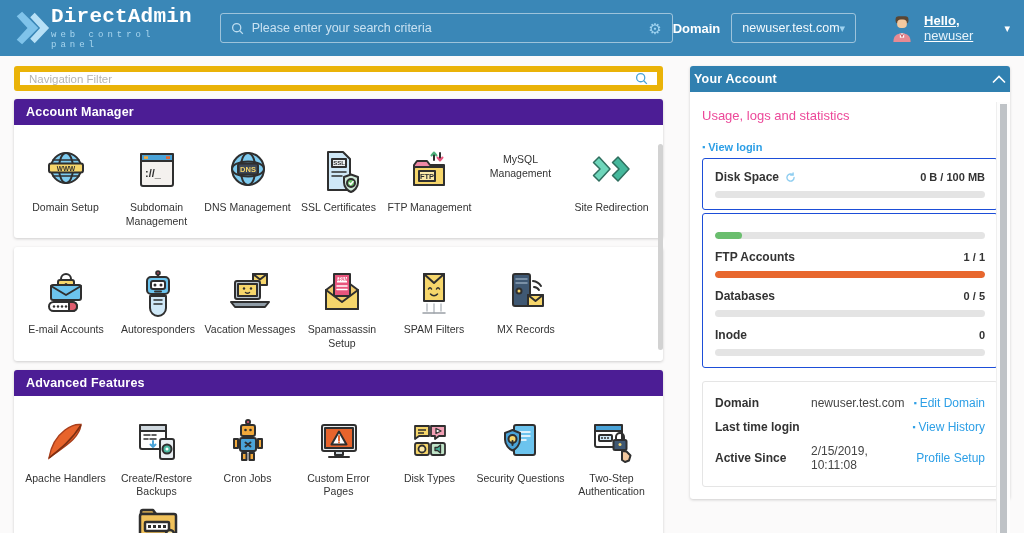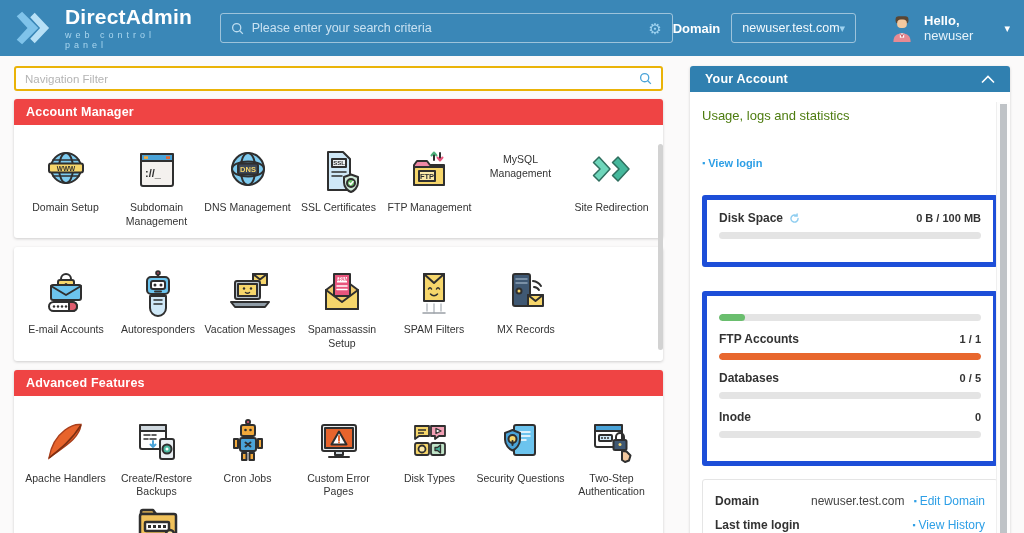--- a/index.html
+++ b/index.html
@@ -1,81 +1,81 @@
 <!DOCTYPE html>
 <html><head>
 <meta charset="utf-8">
 <style>
   * { margin:0; padding:0; box-sizing:border-box; }
   html,body { width:1024px; height:533px; overflow:hidden; background:#fbfafa;
     font-family:"Liberation Sans", sans-serif; }
 
   
   .header { height:56px; background:#3a87b7; display:flex; align-items:center; padding:0 14px; }
-  .logo { display:flex; align-items:center; gap:15px; width:200px; cursor:pointer; }
+  .logo { display:flex; align-items:center; gap:1px; width:200px; cursor:pointer;font-family:Liberation Mono, monospace; }
   .logo-mark svg { width:36px; height:34px; display:block; }
   .logo-t1 { font-size:21px; font-weight:bold; color:#fff; letter-spacing:.2px; line-height:1; }
   .logo-t2 { font-size:9px; color:#a9d6ef; letter-spacing:4px; margin-top:3px; }
   .search-wrap { margin-left:18px; width:481px; height:30px; border:1px solid rgba(255,255,255,.5);
     border-radius:3px; display:flex; align-items:center; padding:0 10px; gap:8px; }
   .search-wrap input { flex:1; background:transparent; border:none; outline:none;
     color:#eaf4fb; font-size:12.5px; font-family:inherit; }
   .search-wrap input::placeholder { color:#c9e2f2; }
   .hdr-gear { color:#9fd3f0; font-size:15px; line-height:1; cursor:pointer; }
   .domain-area { margin-left:auto; display:flex; align-items:center; gap:11px; }
   .domain-label { color:#fff; font-weight:bold; font-size:13px; }
   .domain-select { width:130px; height:30px; border:1px solid rgba(255,255,255,.5); border-radius:3px;
     display:flex; align-items:center; justify-content:space-between; padding:0 10px;
     color:#f2f9fd; font-size:12.5px; cursor:pointer; }
   .caret { color:#9fd3f0; font-size:11px; }
   .user-area { display:flex; align-items:center; gap:9px; margin-left:22px; cursor:pointer; }
   .avatar svg { width:26px; height:28px; display:block; }
-  .greet { color:#fff; font-size:13px; }
+  .greet { color:#fff; font-size:13px;text-decoration:underline; }
   .greet .hello { font-weight:bold; }
   .greet .uname { color:#e6f2fa; font-weight:normal; }
   .user-caret { color:#fff; font-size:11px; }
 
   
   .main { position:relative; display:flex; align-items:flex-start; padding:10px 0 0 14px; }
   .left-col { width:649px; }
-  .nav-filter { height:25px; background:#fff; border:2px solid #eab308; border-radius:3px;
+  .nav-filter { height:25px; background:#fff; border:6px solid #eab308; border-radius:3px;
     display:flex; align-items:center; padding:0 9px; margin-bottom:8px; }
   .nav-filter input { flex:1; border:none; outline:none; font-size:11.5px; color:#555; font-family:inherit; }
   .nav-filter input::placeholder { color:#b4b4b4; }
   .nav-filter svg { width:13px; height:13px; }
 
   .section { margin-bottom:9px; border-radius:3px; box-shadow:0 1px 3px rgba(0,0,0,.18); background:#fff; }
-  .section-header { background:#ef4444; color:#fff; font-size:12.5px; font-weight:bold;
+  .section-header { background:#4c1d95; color:#fff; font-size:12.5px; font-weight:bold;
     height:26px; line-height:26px; padding:0 12px; border-radius:3px 3px 0 0; letter-spacing:.2px; }
   .section-body { padding:22px 6px 10px 6px; }
   .tile-row { display:flex; align-items:flex-start; }
   .tile { width:92px; display:flex; flex-direction:column; align-items:center; text-align:center; cursor:pointer; }
   .tile-icon svg { width:48px; height:48px; display:block; }
   .tile-label { font-size:10.5px; color:#333; margin-top:6px; line-height:1.3; }
   .tile-offset { margin-left:92px; margin-top:4px; }
 
   
   .mid-scroll { position:absolute; left:658px; top:88px; width:5px; height:206px;
     background:#d2d2d2; border-radius:3px; }
   .right-gutter { position:absolute; left:996px; top:46px; width:14px; height:487px;
     background:#fdfdfd; border-left:1px solid #efefef; }
   .right-scroll { position:absolute; left:1000px; top:48px; width:7px; height:485px; background:#bfc3c7; }
 
   
   .sidebar { width:320px; margin-left:27px; }
   .sidebar-card { background:#fff; box-shadow:0 1px 3px rgba(0,0,0,.18); border-radius:3px; }
   .sidebar-header { background:#3080b0; color:#fff; height:26px; border-radius:3px 3px 0 0;
-    display:flex; align-items:center; justify-content:space-between; padding:0 15px;
+    display:flex; align-items:center; justify-content:space-between; padding:0 4px;
     font-size:12.5px; font-weight:bold; letter-spacing:.2px; cursor:pointer; }
   .sb-chev svg { width:14px; height:9px; display:block; }
   .sidebar-body { padding:10px 12px 12px 12px; }
-  .sb-subtitle { font-size:13px; color:#4d7c0f; margin:6px 0 30px 0; }
+  .sb-subtitle { font-size:13px; color:#ec4899; margin:6px 0 14px 0; }
   .view-more { font-size:11px; font-weight:bold; color:#2d9fe6; cursor:pointer; display:inline-block; }
   .blt { font-size:9px; margin-right:3px; position:relative; top:-1px; }
-  .usage-box { border:5px solid #1d4ed8; border-radius:3px; padding:11px 12px 12px 12px; margin-top:24px; }
+  .usage-box { border:1px solid #1d4ed8; border-radius:3px; padding:11px 12px 0 12px; margin-top:3px; }
   .usage-row { margin-bottom:11px; }
   .usage-top { display:flex; align-items:center; }
   .u-label { font-size:12px; font-weight:bold; color:#333; }
   .u-refresh { margin-left:6px; display:inline-flex; }
   .u-refresh svg { width:11px; height:11px; }
   .u-value { margin-left:auto; font-size:11px; font-weight:bold; color:#333; }
   .bar { height:7px; background:#e4e4e4; border-radius:4px; margin-top:7px; overflow:hidden; }
   .fill { height:100%; border-radius:4px; }
   .info-box { border:1px solid #e5e5e5; border-radius:3px; padding:14px 12px; margin-top:13px; }
   .info-row { display:grid; grid-template-columns:96px 1fr auto; align-items:center; margin-bottom:10px; }

